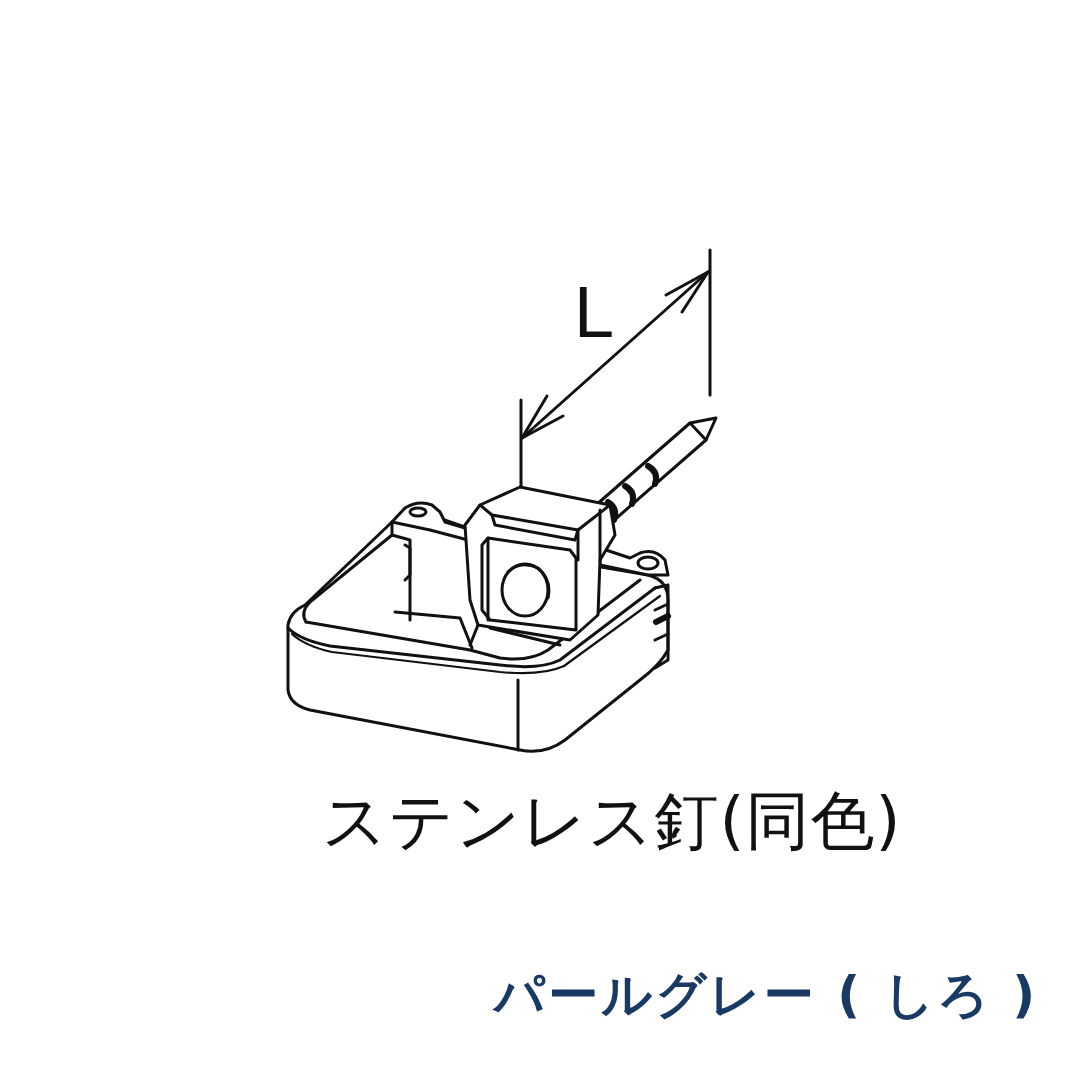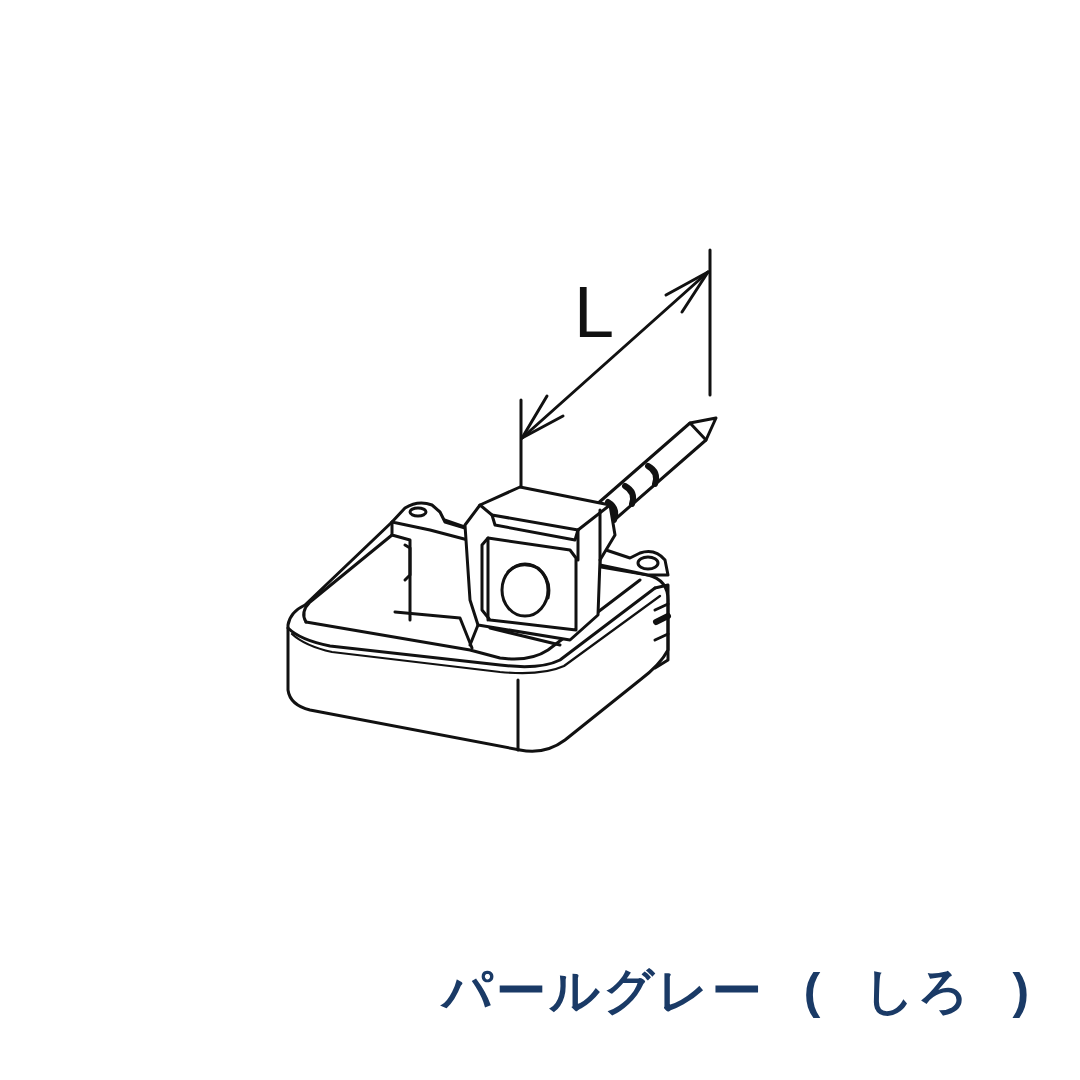--- a/index.html
+++ b/index.html
@@ -43,21 +43,20 @@
     .color-name {
       position: absolute;
       right: 42px;
       top: 960px;
       font-size: 50px;
       line-height: 70px;
       font-weight: bold;
       color: #1a3a66;
       letter-spacing: 3px;
       white-space: nowrap;
-      font-family: Liberation Mono, monospace;
     }
     svg.drawing {
       position: absolute;
       left: 0;
       top: 0;
       width: 1080px;
       height: 1080px;
     }
     svg.drawing path, svg.drawing line, svg.drawing polyline, svg.drawing ellipse, svg.drawing polygon {
       fill: none;
@@ -139,16 +138,17 @@
       <ellipse class="fillw" cx="525" cy="590" rx="23" ry="26"></ellipse>
       <path d="M508 572 Q520 560 538 568 Q552 580 548 598"></path>
 
       <line x1="478" y1="625" x2="470" y2="645"></line>
       <line x1="490" y1="628" x2="560" y2="645"></line>
     </g>
   </svg>
 
   <div class="dim-label">L</div>
 
+  <div class="caption">ステンレス釘(同色)</div>
 
   <div class="color-name">パールグレー ( しろ )</div>
 
 </div>
 
 </body></html>

